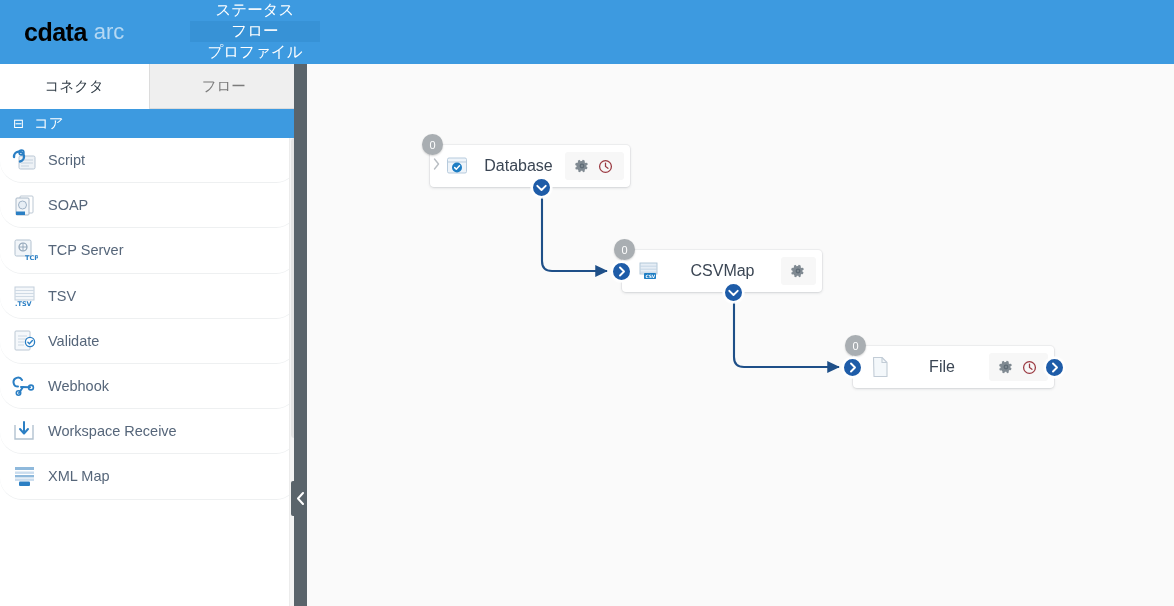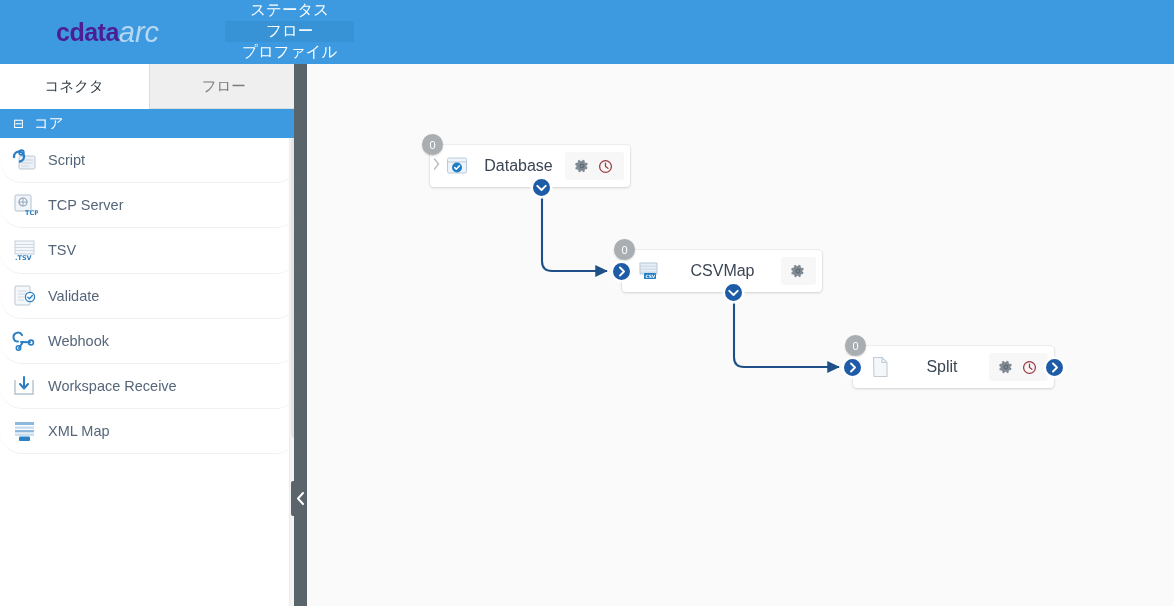--- a/index.html
+++ b/index.html
@@ -16,27 +16,26 @@
     width: 1174px; height: 64px;
     background: #3d9ae0;
     display: flex; align-items: stretch;
   }
   #brand {
     display: flex; align-items: center;
     padding-left: 24px; padding-right: 10px;
     letter-spacing: .5px;
   }
   #brand .b1 {
-    font-size: 25px; font-weight: 700; color: #4c1d95;
+    font-size: 25px; font-weight: 700; color: #000000;
     letter-spacing: -.5px;
-    margin-left: 32px;
   }
   #brand .b2 {
-    font-size: 29px; font-weight: 400; color: rgba(255,255,255,.62);
-    letter-spacing: 0px; font-style: italic;
+    font-size: 22px; font-weight: 400; color: rgba(255,255,255,.62);
+    margin-left: 7px; letter-spacing: 0px;
   }
   #mainnav { display: flex; align-items: stretch; margin-left: 56px; flex-direction: column; }
   .navitem {
     display: flex; align-items: center; justify-content: center;
     padding: 0 17px;
     color: #ffffff; font-size: 15.5px;
     white-space: nowrap;
     cursor: pointer;
   }
   .navitem.active { background: #3792d6; }
@@ -258,20 +257,31 @@
         <svg width="26" height="24" viewBox="0 0 26 24">
           <rect x="7" y="8" width="16" height="13" rx="1.5" fill="#eef2f6" stroke="#b9c6d4" stroke-width="1"></rect>
           <path d="M9 12h12M9 15h12M9 18h8" stroke="#c6d2de" stroke-width="1"></path>
           <path d="M2 9a5 5 0 1 1 6 4.5" fill="none" stroke="#2b7fc4" stroke-width="2.4" stroke-linecap="round"></path>
           <circle cx="9.5" cy="4.5" r="2.4" fill="none" stroke="#2b7fc4" stroke-width="1.6"></circle>
         </svg>
       </span>
       <span class="lbl">Script</span>
     </div>
 
+    <div class="conn">
+      <span class="ico">
+        <svg width="26" height="24" viewBox="0 0 26 24">
+          <rect x="8" y="3" width="13" height="17" rx="1" fill="#fff" stroke="#bcc8d4" stroke-width="1"></rect>
+          <rect x="4" y="5" width="13" height="17" rx="1" fill="#f3f6f9" stroke="#a9b8c8" stroke-width="1"></rect>
+          <circle cx="10.5" cy="12" r="4" fill="#e7eef5" stroke="#9fb2c6" stroke-width="1"></circle>
+          <rect x="4" y="18.5" width="9" height="3.5" fill="#2b7fc4"></rect>
+        </svg>
+      </span>
+      <span class="lbl">SOAP</span>
+    </div>
 
 
     <div class="conn">
       <span class="ico">
         <svg width="26" height="24" viewBox="0 0 26 24">
           <rect x="3" y="2" width="16" height="16" rx="1.5" fill="#f1f5f9" stroke="#b3c2d0" stroke-width="1"></rect>
           <circle cx="11" cy="9" r="4" fill="none" stroke="#8fa3b6" stroke-width="1.2"></circle>
           <path d="M7 9h8M11 5v8" stroke="#8fa3b6" stroke-width=".9"></path>
           <text x="13" y="22" font-family="DejaVu Sans" font-size="6.5" fill="#2b7fc4" font-weight="bold">TCP</text>
         </svg>
@@ -436,21 +446,21 @@
     </span>
   </div>
 
   <div class="node" style="left:546px; top:282px; width:201px;">
     <span class="nico">
       <svg width="20" height="22" viewBox="0 0 20 22">
         <path d="M3.5 1.5h8.5l5 5v14h-13z" fill="#f4f8fb" stroke="#c2ccd6" stroke-width="1.1" stroke-linejoin="round"></path>
         <path d="M12 1.5v5h5" fill="none" stroke="#c2ccd6" stroke-width="1.1" stroke-linejoin="round"></path>
       </svg>
     </span>
-    <span class="nlbl">Split</span>
+    <span class="nlbl">File</span>
     <span class="nacts">
       <span class="act">
         <svg width="14" height="14" viewBox="0 0 16 16">
           <path fill="#5f6b76" d="M8 5.2a2.8 2.8 0 100 5.6 2.8 2.8 0 000-5.6zm0 4.1a1.3 1.3 0 110-2.6 1.3 1.3 0 010 2.6z"></path>
           <path fill="#5f6b76" opacity=".78" d="M14.3 9.3l-1.2-.5a5.2 5.2 0 000-1.6l1.2-.5a.5.5 0 00.3-.6l-.6-1.5a.5.5 0 00-.6-.3l-1.2.4a5.3 5.3 0 00-1.2-1.1l.2-1.3a.5.5 0 00-.4-.5L9.2.9a.5.5 0 00-.6.3l-.6 1.2a5.2 5.2 0 00-1.6.1L5.6 1.3a.5.5 0 00-.6-.3L3.5 1.6a.5.5 0 00-.3.6l.4 1.2a5.3 5.3 0 00-1.1 1.2l-1.3-.2a.5.5 0 00-.5.4L.3 6.4a.5.5 0 00.3.6l1.2.6a5.2 5.2 0 000 1.6l-1.2.5a.5.5 0 00-.3.6l.6 1.5a.5.5 0 00.6.3l1.2-.4a5.3 5.3 0 001.2 1.1l-.2 1.3a.5.5 0 00.4.5l1.5.4a.5.5 0 00.6-.3l.6-1.2a5.2 5.2 0 001.6 0l.5 1.2a.5.5 0 00.6.3l1.5-.6a.5.5 0 00.3-.6l-.4-1.2a5.3 5.3 0 001.1-1.2l1.3.2a.5.5 0 00.5-.4l.4-1.5a.5.5 0 00-.3-.6z"></path>
         </svg>
       </span>
       <span class="act">
         <svg width="15" height="15" viewBox="0 0 16 16">
           <circle cx="8" cy="8" r="6.3" fill="none" stroke="#9b3a42" stroke-width="1.35"></circle>

